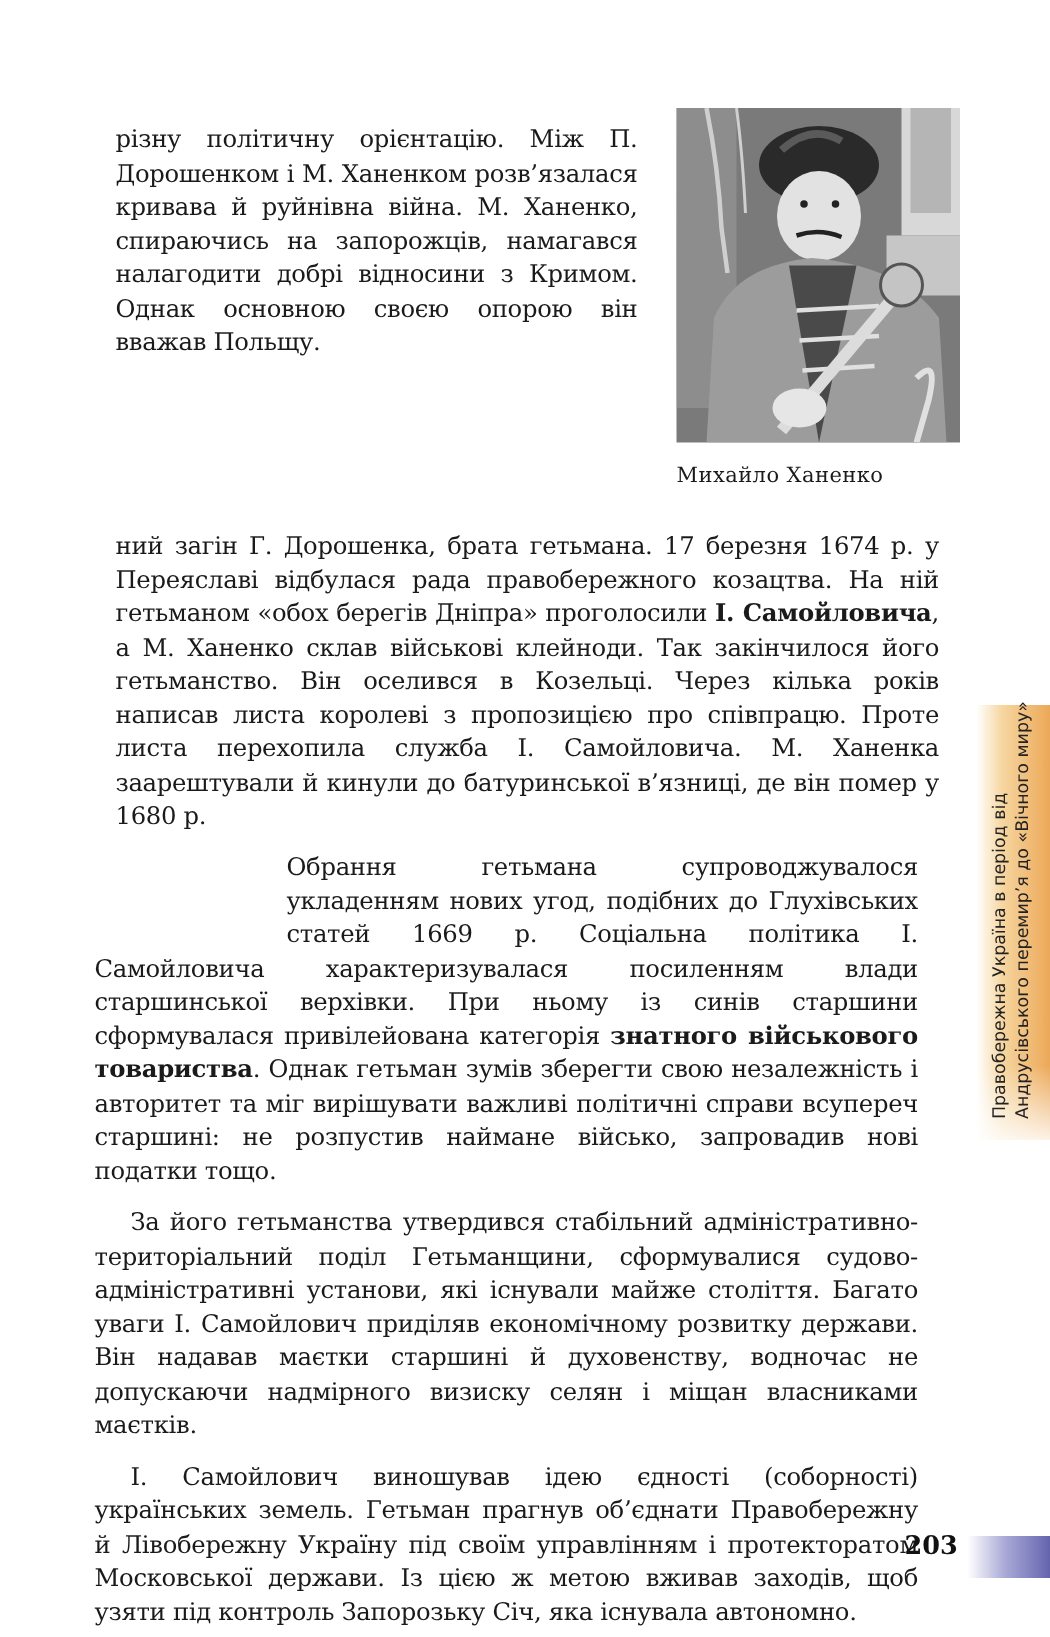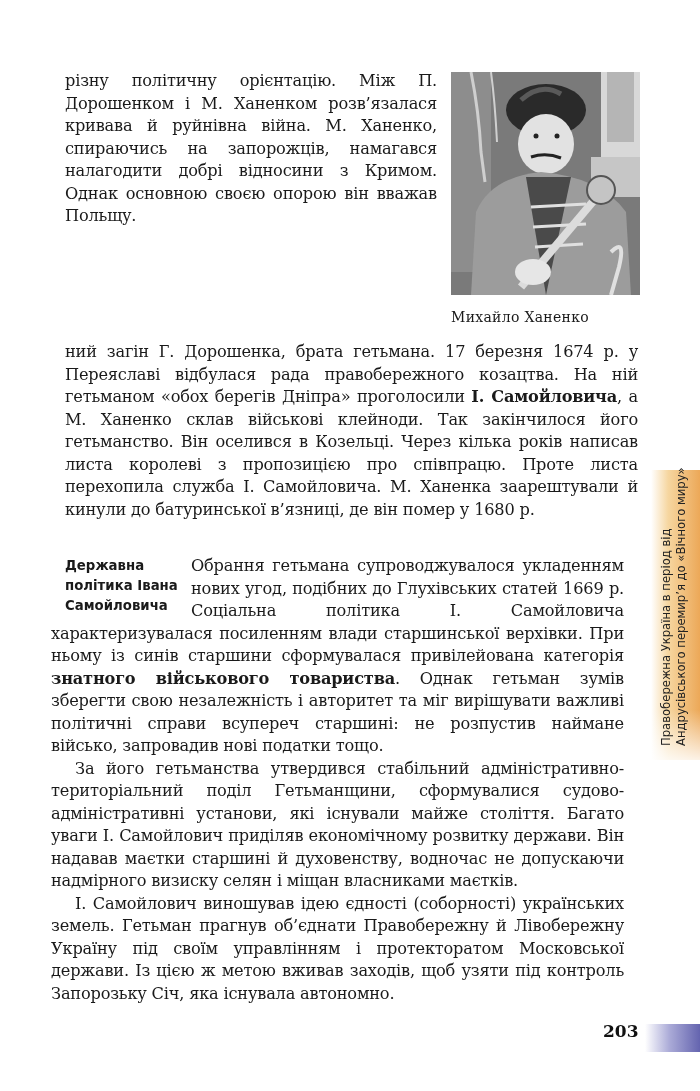--- a/index.html
+++ b/index.html
@@ -5,21 +5,21 @@
   html, body { margin: 0; padding: 0; background: #ffffff; }
   body { width: 700px; height: 1091px; position: relative; overflow: hidden;
          font-family: "DejaVu Serif", "Liberation Serif", serif; color: #1a1a1a; }
   .page { position: absolute; left: 0; top: 0; width: 700px; height: 1091px; }
 
   .body-text { font-size: 16.2px; line-height: 22.5px; text-align: justify; letter-spacing: -0.2px; }
 
   .col-narrow { position: absolute; left: 65px; top: 70px; width: 372px; }
   .col-full { position: absolute; left: 65px; width: 573px; }
 
-  .p { margin: 0; }
+  .p { margin: 12px; }
   .indent { text-indent: 24px; }
 
   .figure { position: absolute; left: 451px; top: 72px; width: 189px; }
   .portrait { width: 189px; height: 223px; position: relative; overflow: hidden;
               background: linear-gradient(180deg, #8d8d8d 0%, #6f6f6f 55%, #909090 100%); }
   .caption { font-size: 14px; text-align: left; margin-top: 14px; letter-spacing: 0.3px; }
 
   .side-head { position: absolute; left: 65px; top: 556px; width: 132px;
                font-family: "DejaVu Sans", "Liberation Sans", sans-serif; font-weight: bold;
                font-size: 13.3px; line-height: 20px; color: #1a1a1a; }
@@ -81,25 +81,20 @@
   </div>
 
   <div class="col-narrow body-text">
     <p class="p">різну політичну орієнтацію. Між П. Дорошенком і М. Ханенком розв’язалася кривава й руйнівна війна. М. Ханенко, спираючись на запорожців, намагався налагодити добрі відносини з Кримом. Однак основною своєю опорою він вважав Польщу.</p>
   </div>
 
   <div class="col-full body-text" style="top: 341px;">
     <p class="p"><span>ний загін Г. Дорошенка, брата гетьмана. 17 березня 1674 р. у Переяславі відбулася рада правобережного козацтва. На ній гетьманом «обох берегів Дніпра» проголосили </span><span class="bi">І. Самойловича</span><span>, а М. Ханенко склав військові клейноди. Так закінчилося його гетьманство. Він оселився в Козельці. Через кілька років написав листа королеві з пропозицією про співпрацю. Проте листа перехопила служба І. Самойловича. М. Ханенка заарештували й кинули до батуринської в’язниці, де він помер у 1680 р.</span></p>
   </div>
 
-  <div class="side-head">
-    <span>Державна</span>
-    <span>політика Івана</span>
-    <span>Самойловича</span>
-  </div>
 
   <div class="wrap-block body-text">
     <div class="float-spacer"></div>
     <p class="p"><span>Обрання гетьмана супроводжувалося укладенням нових угод, подібних до Глухівських статей 1669 р. Соціальна політика І. Самойловича характеризувалася посиленням влади старшинської верхівки. При ньому із синів старшини сформувалася привілейована категорія </span><span class="bi">знатного військового товариства</span><span>. Однак гетьман зумів зберегти свою незалежність і авторитет та міг вирішувати важливі політичні справи всупереч старшині: не розпустив наймане військо, запровадив нові податки тощо.</span></p>
     <p class="p indent">За його гетьманства утвердився стабільний адміністративно-територіальний поділ Гетьманщини, сформувалися судово-адміністративні установи, які існували майже століття. Багато уваги І. Самойлович приділяв економічному розвитку держави. Він надавав маєтки старшині й духовенству, водночас не допускаючи надмірного визиску селян і міщан власниками маєтків.</p>
     <p class="p indent">І. Самойлович виношував ідею єдності (соборності) українських земель. Гетьман прагнув об’єднати Правобережну й Лівобережну Україну під своїм управлінням і протекторатом Московської держави. Із цією ж метою вживав заходів, щоб узяти під контроль Запорозьку Січ, яка існувала автономно.</p>
   </div>
 
   <div class="chapter-tab">
     <div class="chapter-tab-text">

